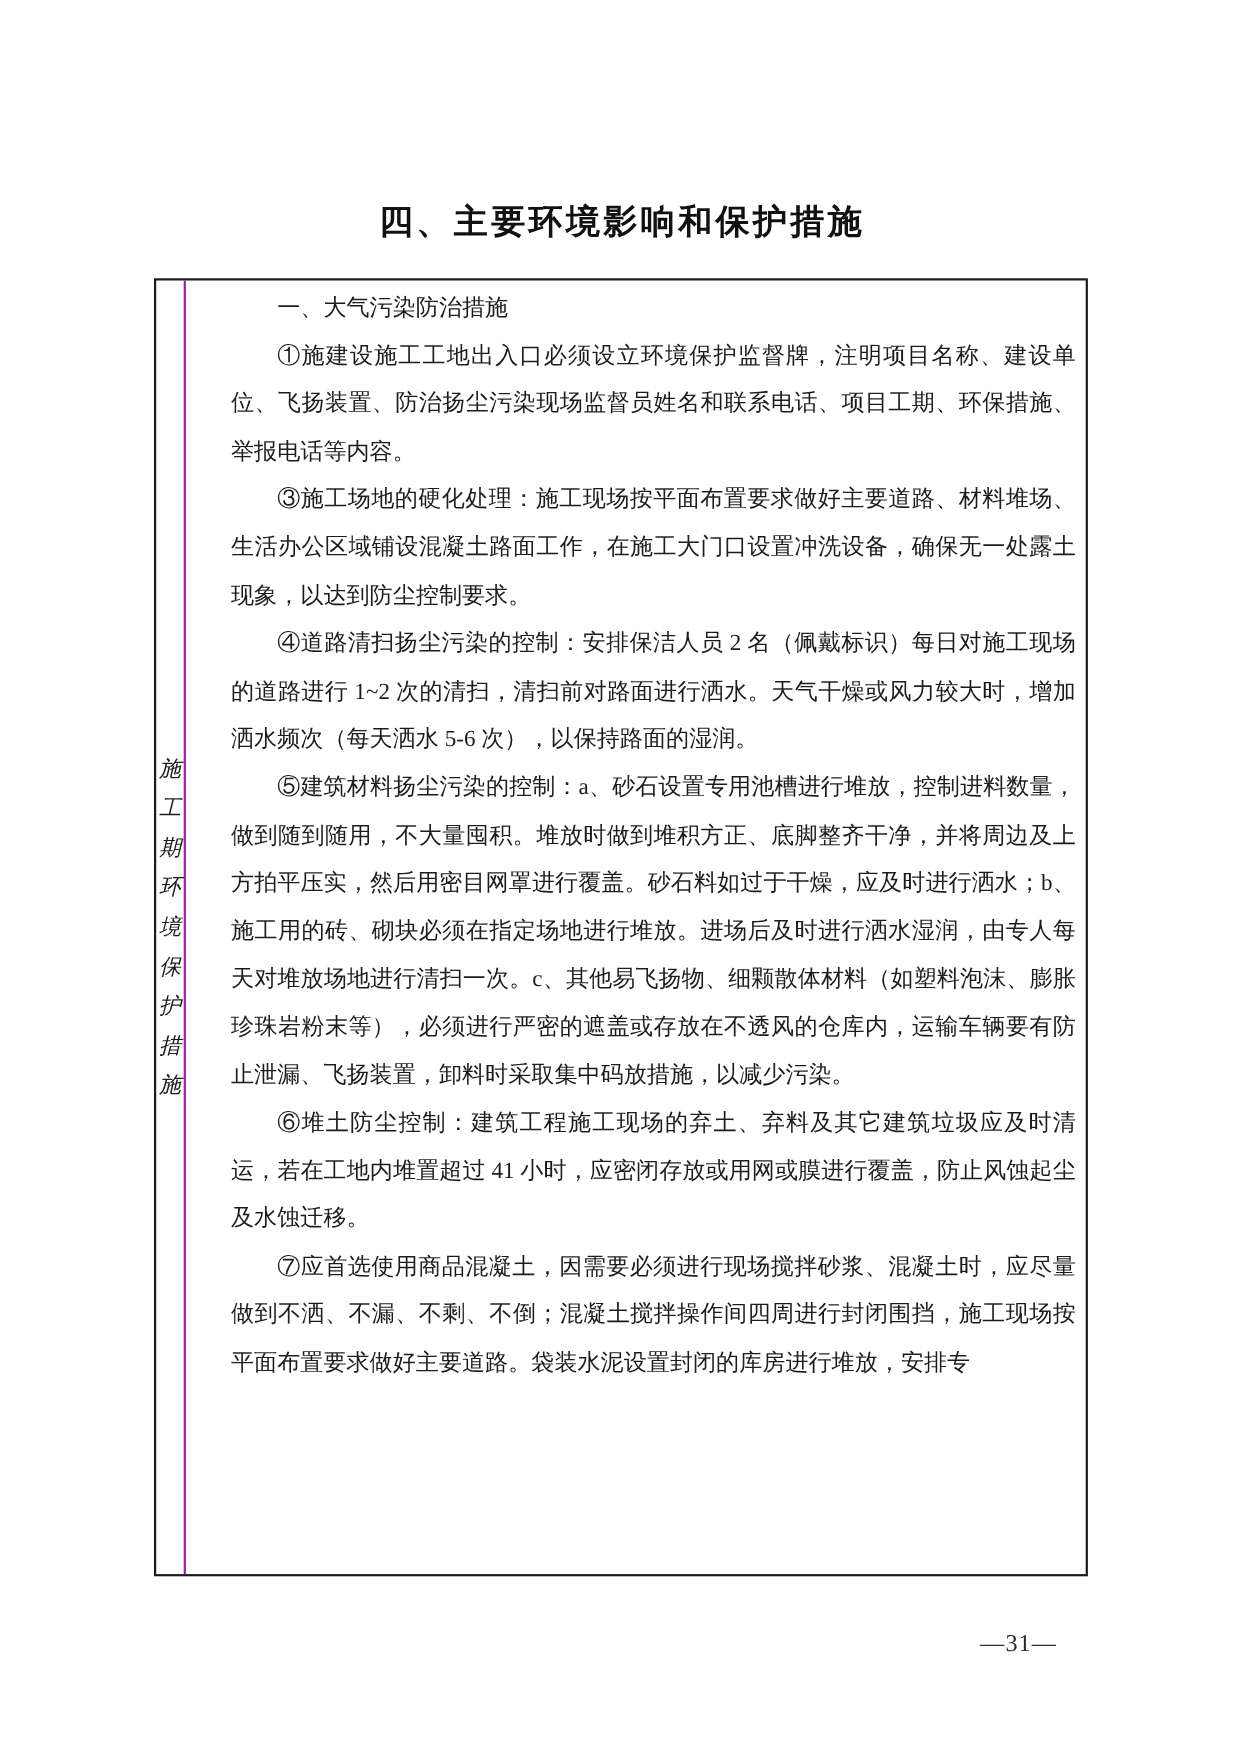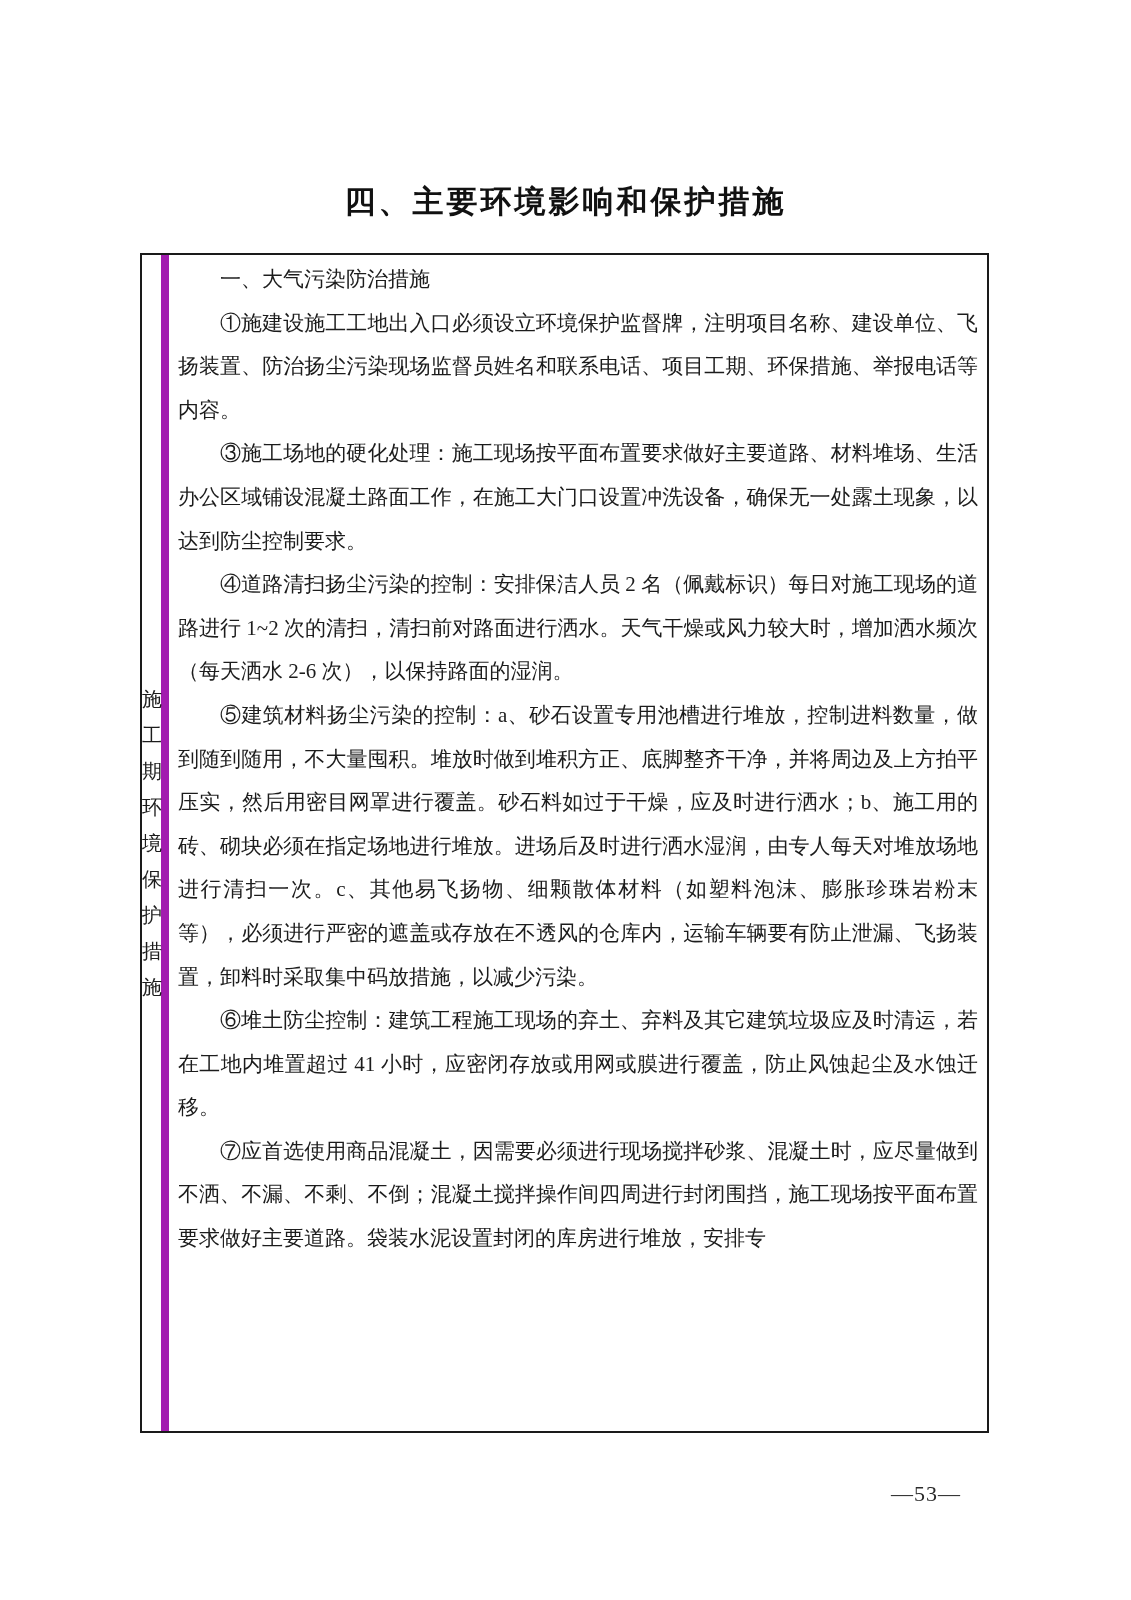--- a/index.html
+++ b/index.html
@@ -35,40 +35,43 @@
     width: 849px;
     height: 1180px;
     border: 2px solid #1a1a1a;
     box-sizing: border-box;
     display: flex;
     background: #ffffff;
   }
   .row-header-cell {
     width: 27px;
     flex: 0 0 27px;
-    border-right: 8px solid #a21caf;
+    border-right: 2px solid #a21caf;
     box-sizing: border-box;
     display: flex;
     align-items: center;
+    justify-content: center;
+    font-style: italic;
   }
   .row-header-text {
     width: 21px;
     font-size: 20px;
     line-height: 36px;
     text-align: center;
     word-break: break-all;
     color: #1c1c1c;
   }
   .content-cell {
     flex: 1 1 auto;
     padding: 3px 9px 0 9px;
     box-sizing: border-box;
     font-size: 21px;
     line-height: 43.6px;
     overflow: hidden;
+    margin-left: 32px;
   }
   .content-cell p {
     margin: 0;
     text-indent: 2em;
     text-align: justify;
     color: #1c1c1c;
   }
   .section-heading {
     text-align: left !important;
   }
@@ -91,23 +94,23 @@
   <div class="main-table">
 
     <div class="row-header-cell">
       <div class="row-header-text">施工期环境保护措施</div>
     </div>
 
     <div class="content-cell">
       <p class="section-heading">一、大气污染防治措施</p>
       <p>①施建设施工工地出入口必须设立环境保护监督牌，注明项目名称、建设单位、飞扬装置、防治扬尘污染现场监督员姓名和联系电话、项目工期、环保措施、举报电话等内容。</p>
       <p>③施工场地的硬化处理：施工现场按平面布置要求做好主要道路、材料堆场、生活办公区域铺设混凝土路面工作，在施工大门口设置冲洗设备，确保无一处露土现象，以达到防尘控制要求。</p>
-      <p>④道路清扫扬尘污染的控制：安排保洁人员 2 名（佩戴标识）每日对施工现场的道路进行 1~2 次的清扫，清扫前对路面进行洒水。天气干燥或风力较大时，增加洒水频次（每天洒水 2-6 次），以保持路面的湿润。</p>
+      <p>④道路清扫扬尘污染的控制：安排保洁人员 2 名（佩戴标识）每日对施工现场的道路进行 1~2 次的清扫，清扫前对路面进行洒水。天气干燥或风力较大时，增加洒水频次（每天洒水 5-6 次），以保持路面的湿润。</p>
       <p>⑤建筑材料扬尘污染的控制：a、砂石设置专用池槽进行堆放，控制进料数量，做到随到随用，不大量囤积。堆放时做到堆积方正、底脚整齐干净，并将周边及上方拍平压实，然后用密目网罩进行覆盖。砂石料如过于干燥，应及时进行洒水；b、施工用的砖、砌块必须在指定场地进行堆放。进场后及时进行洒水湿润，由专人每天对堆放场地进行清扫一次。c、其他易飞扬物、细颗散体材料（如塑料泡沫、膨胀珍珠岩粉末等），必须进行严密的遮盖或存放在不透风的仓库内，运输车辆要有防止泄漏、飞扬装置，卸料时采取集中码放措施，以减少污染。</p>
       <p>⑥堆土防尘控制：建筑工程施工现场的弃土、弃料及其它建筑垃圾应及时清运，若在工地内堆置超过 41 小时，应密闭存放或用网或膜进行覆盖，防止风蚀起尘及水蚀迁移。</p>
       <p>⑦应首选使用商品混凝土，因需要必须进行现场搅拌砂浆、混凝土时，应尽量做到不洒、不漏、不剩、不倒；混凝土搅拌操作间四周进行封闭围挡，施工现场按平面布置要求做好主要道路。袋装水泥设置封闭的库房进行堆放，安排专</p>
     </div>
 
   </div>
 
-  <div class="page-number">—53—</div>
+  <div class="page-number">—31—</div>
 
 </div>
 
 </body></html>

